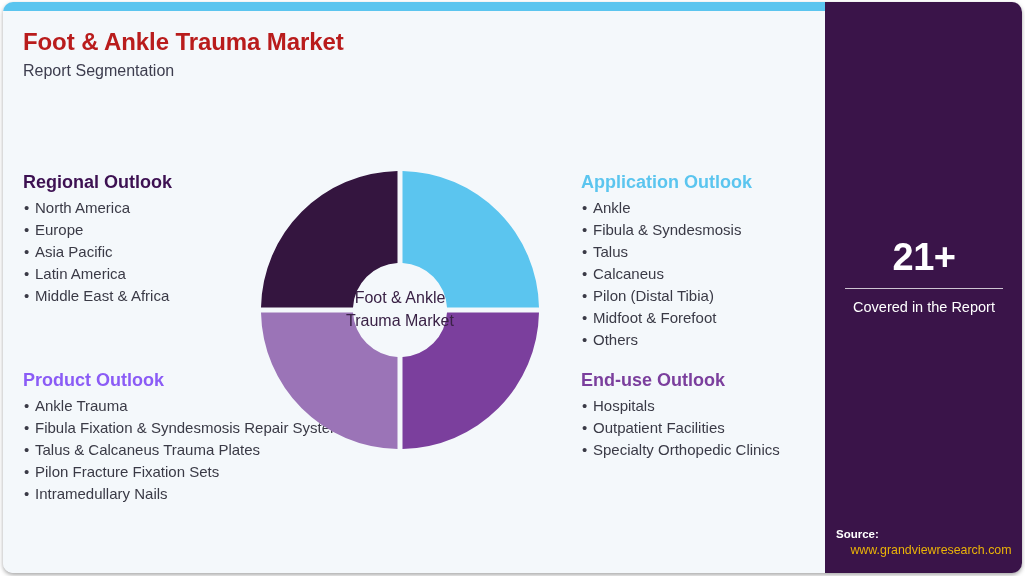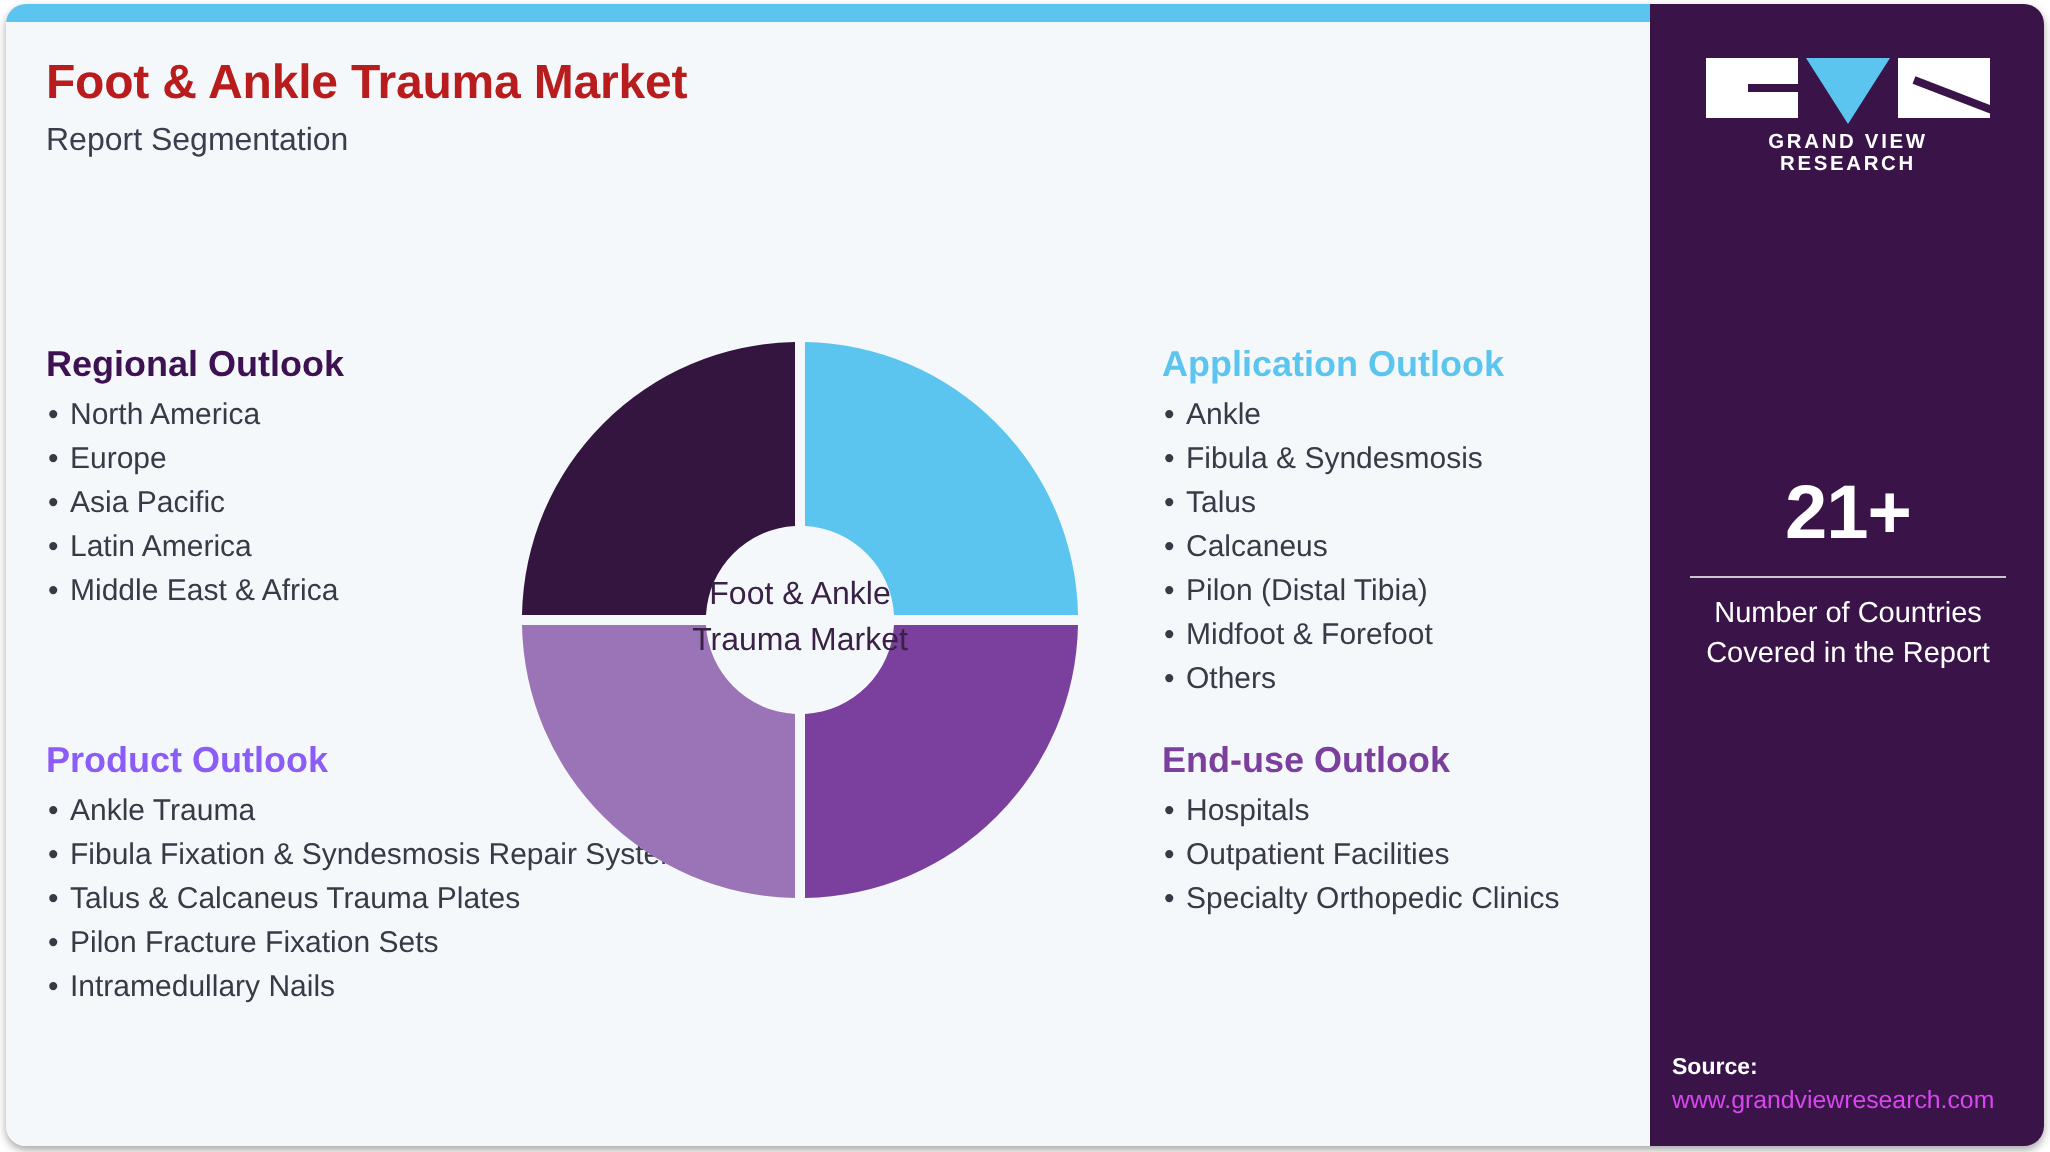--- a/index.html
+++ b/index.html
@@ -149,21 +149,21 @@
     color:#ffffff;font-size:14.5px;line-height:1.35;
   }
 
   #source{
     position:absolute;left:11px;top:524px;width:190px;
   }
   #source-label{
     color:#ffffff;font-size:11.5px;font-weight:bold;line-height:1.4;
   }
   #source-url{
-    color:#d946ef;font-size:12.4px;line-height:1.35;
+    color:#eab308;font-size:12.4px;line-height:1.35;text-align:center;
   }
 </style>
 </head>
 <body>
 
 <div id="card">
   <div id="shell">
 
     <div id="top-accent"></div>
 
@@ -232,34 +232,25 @@
         <div id="donut-center">
           <span>Foot &amp; Ankle</span>
           <span>Trauma Market</span>
         </div>
       </div>
 
     </div>
 
     <div id="side">
 
-      <div id="logo">
-        <div id="logo-marks">
-          <div class="gvr-g"></div>
-          <div class="gvr-v"></div>
-          <div class="gvr-r"></div>
-        </div>
-        <div id="logo-text">GRAND VIEW RESEARCH</div>
-      </div>
 
       <div id="stat">
         <div id="stat-number">21+</div>
         <div id="stat-rule"></div>
         <div id="stat-label">
-          <div>Number of Countries</div>
           <div>Covered in the Report</div>
         </div>
       </div>
 
       <div id="source">
         <div id="source-label">Source:</div>
         <div id="source-url">www.grandviewresearch.com</div>
       </div>
 
     </div>

